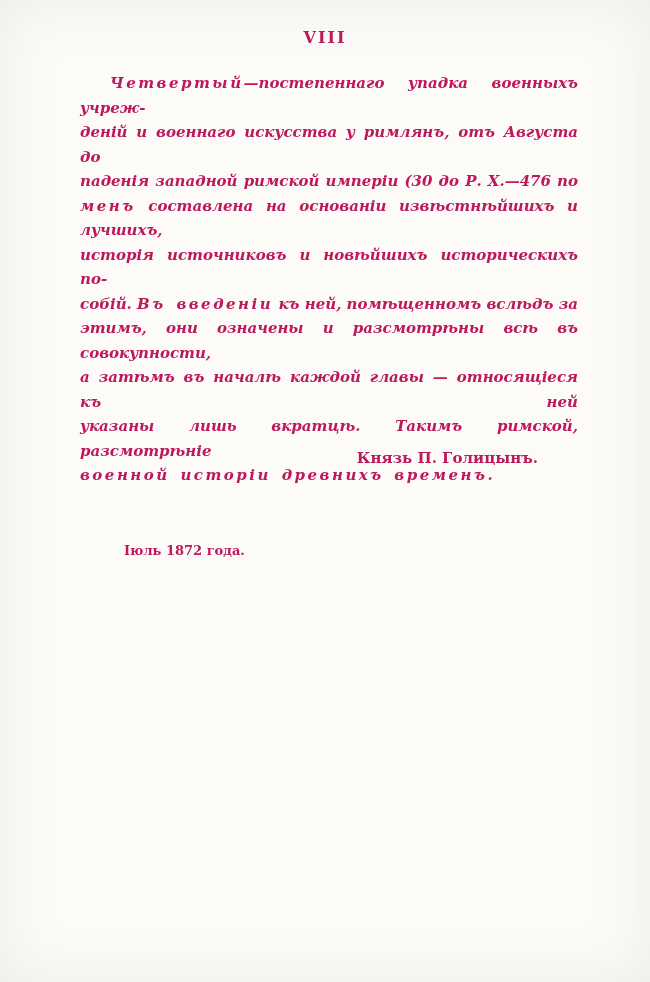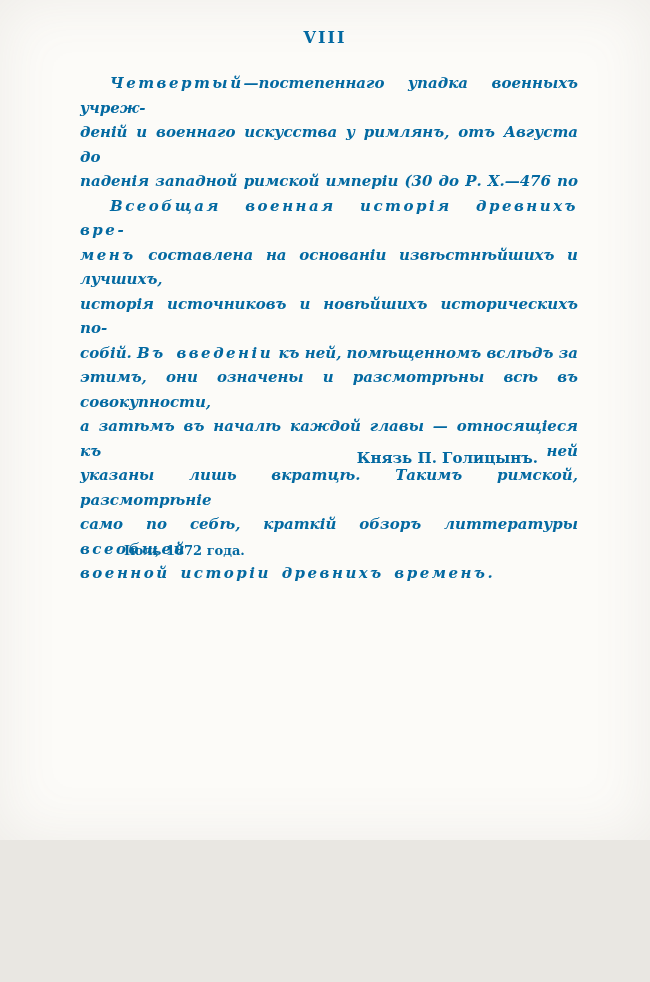--- a/index.html
+++ b/index.html
@@ -7,23 +7,23 @@
   html, body {
     width: 650px;
     height: 982px;
     font-family: "DejaVu Serif", serif;
     background: #e9e7e2;
   }
 
   .page {
     position: relative;
     width: 650px;
-    height: 840px;
+    height: 982px;
     background: #fcfbf8;
-    color: #0369a1;
+    color: #be185d;
     overflow: hidden;
     box-shadow: inset 0 0 60px rgba(120,110,95,0.10);
   }
 
   .page-number {
     position: absolute;
     top: 28px;
     left: 0;
     width: 100%;
     text-align: center;
@@ -81,28 +81,26 @@
 <div class="page">
   <div class="page-number">VIII</div>
 
   <div class="text-block">
       <div class="paragraph">
         <div class="line indent"><span class="spaced">Четвертый</span><span>—постепеннаго упадка военныхъ учреж-</span></div>
         <div class="line"><span>деній и военнаго искусства у римлянъ, отъ Августа до</span></div>
         <div class="line"><span>паденія западной римской имперіи (30 до Р. Х.—476 по</span></div>
       </div>
       <div class="paragraph">
-        <div class="line indent"><span class="spaced">Всеобщая военная исторія древнихъ вре-</span></div>
         <div class="line"><span class="spaced">менъ</span><span> составлена на основаніи извѣстнѣйшихъ и лучшихъ,</span></div>
         <div class="line"><span>исторія источниковъ и новѣйшихъ историческихъ по-</span></div>
         <div class="line"><span>собій. </span><span class="spaced">Въ введеніи</span><span> къ ней, помѣщенномъ вслѣдъ за</span></div>
         <div class="line"><span>этимъ, они означены и разсмотрѣны всѣ въ совокупности,</span></div>
         <div class="line"><span>а затѣмъ въ началѣ каждой главы — относящіеся къ ней</span></div>
         <div class="line"><span>указаны лишь вкратцѣ. Такимъ римской, разсмотрѣніе</span></div>
-        <div class="line"><span>само по себѣ, краткій обзоръ литтературы </span><span class="spaced">всеобщей</span></div>
         <div class="line last"><span class="spaced">военной исторіи древнихъ временъ.</span></div>
       </div>
     </div>
 
   <div class="signature">Князь П. Голицынъ.</div>
 
   <div class="date-line">Іюль 1872 года.</div>
 </div>
 
 </body></html>

